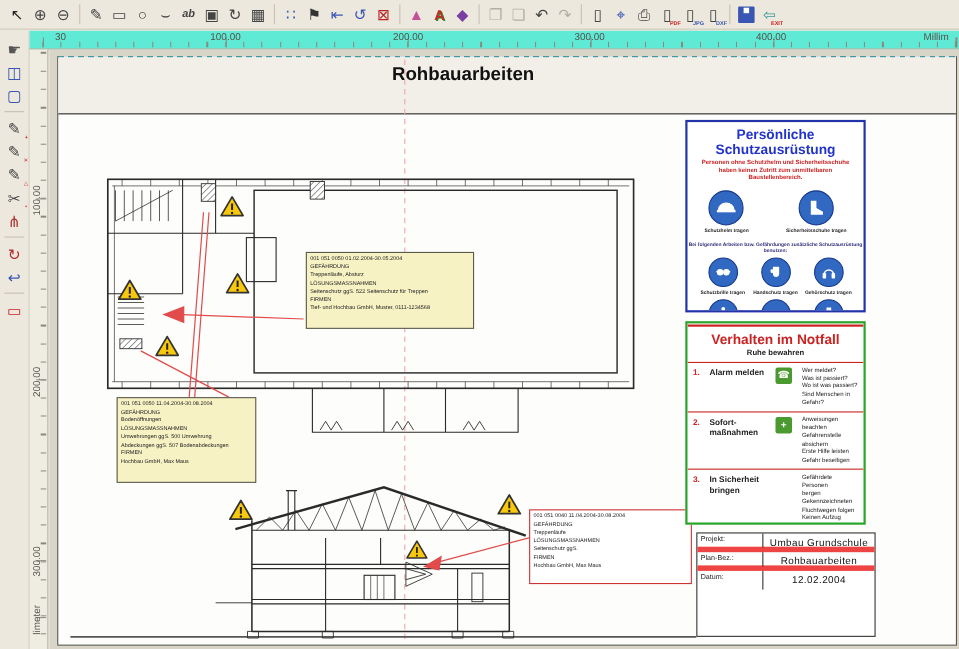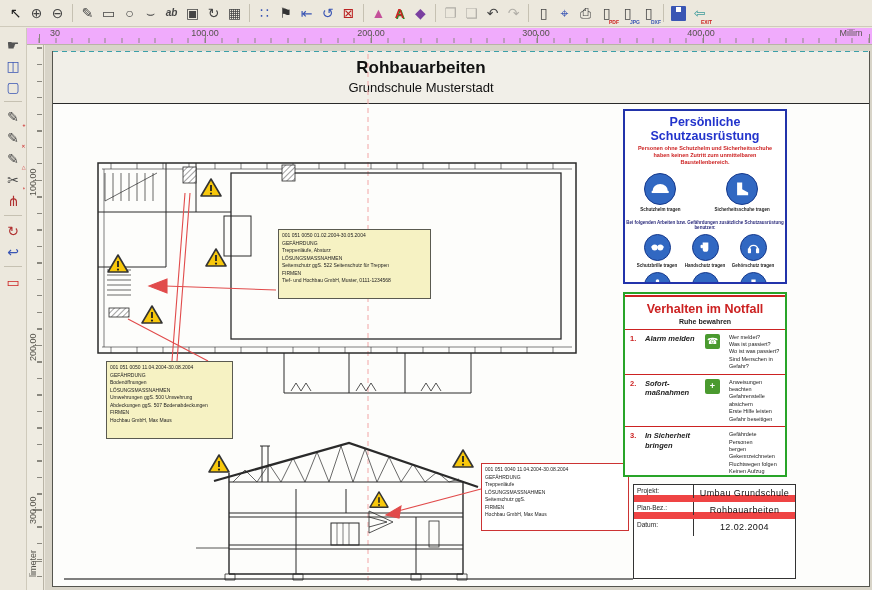--- a/index.html
+++ b/index.html
@@ -20,21 +20,21 @@
   .tbi.fontA .g{font-weight:bold;font-size:13px;text-shadow:1px 1px 0 #2a8a2a;}
   .tbi.floppy::before{content:"";position:absolute;inset:3px;background:#3a56b4;border-radius:1px;}
   .tbi.floppy::after{content:"";position:absolute;top:4px;left:8px;right:8px;height:5px;background:#fff;}
   .vsep{width:1px;height:18px;background:#c6c1b2;margin:0 4px;flex:none;}
   .hsep{height:1px;width:18px;background:#c6c1b2;margin:4px 0;flex:none;}
 
   
   #corner{position:absolute;left:27px;top:28px;width:18px;height:17px;background:#ece8dd;
     border-right:1px solid #b9b4a6;border-bottom:1px solid #b9b4a6;box-sizing:border-box;
     display:flex;align-items:center;justify-content:center;font-size:8px;color:#777;}
-  #ruler-top{position:absolute;left:27px;top:28px;width:845px;height:17px;background:#f0abfc;
+  #ruler-top{position:absolute;left:27px;top:28px;width:845px;height:17px;background:#5eead4;
     border-bottom:1px solid #b9b4a6;box-sizing:border-box;overflow:hidden;}
   #ruler-top .minor{position:absolute;left:0;right:0;bottom:1px;height:5px;
     background:repeating-linear-gradient(to right,#8a887f 0 1px,transparent 1px 16.6px);background-position:11.5px 0;}
   #ruler-top .major{position:absolute;left:0;right:0;bottom:1px;height:9px;
     background:repeating-linear-gradient(to right,#8a887f 0 1px,transparent 1px 166px);background-position:12px 0;}
   #ruler-top .rlab{position:absolute;top:0;font-size:9px;color:#55534c;transform:translateX(-50%);white-space:nowrap;}
   #ruler-left{position:absolute;left:27px;top:45px;width:17px;height:545px;background:#efece2;
     border-right:1px solid #b9b4a6;box-sizing:border-box;overflow:hidden;}
   #ruler-left .minor{position:absolute;top:0;bottom:0;right:1px;width:5px;
     background:repeating-linear-gradient(to bottom,#8a887f 0 1px,transparent 1px 16.5px);background-position:0 3px;}
@@ -77,30 +77,30 @@
 
   
   #emg{position:absolute;left:570px;top:240px;width:164px;height:185px;border:2px solid #28a428;
     box-sizing:border-box;background:#fff;overflow:hidden;}
   #emg .redline{height:1.5px;background:#cc2222;margin:1px 0 0;}
   #emg .ttl{color:#cc2222;font-weight:bold;font-size:12.5px;text-align:center;margin-top:5px;}
   #emg .sub{color:#222;font-weight:bold;font-size:7px;text-align:center;margin:2px 0 4px;}
   .eitem{border-top:1.5px solid #cc2222;padding:4px 5px 3px;display:grid;
     grid-template-columns:13px 58px 22px auto;column-gap:2px;align-items:start;}
   .eitem .num{color:#cc2222;font-weight:bold;font-size:7.5px;}
-  .eitem .lab{color:#222;font-weight:bold;font-size:7.5px;white-space:pre-line;line-height:1.25;font-style:italic;}
+  .eitem .lab{color:#222;font-weight:bold;font-size:7.5px;white-space:pre-line;line-height:1.25;}
   .eitem .ibx{width:15px;height:15px;background:#4a9a2f;border-radius:2px;color:#fff;
     display:flex;align-items:center;justify-content:center;font-size:9px;font-weight:bold;}
   .eitem .det{color:#222;font-size:5.5px;line-height:1.35;white-space:pre-line;}
 
   
   #tblock{position:absolute;left:580px;top:432px;width:163px;height:95px;border:1px solid #333;
     background:#fff;box-sizing:border-box;}
   #tblock .comp{height:25px;border-bottom:1px solid #333;font-size:8.5px;color:#222;padding:3px 4px;box-sizing:border-box;}
-  .tbrow{display:grid;grid-template-columns:60px 1fr;height:17px;border-bottom:7px solid #ef4444;box-sizing:border-box;}
+  .tbrow{display:grid;grid-template-columns:60px 1fr;height:17px;border-bottom:5px solid #ef4444;box-sizing:border-box;}
   .tbrow:last-child{border-bottom:none;}
   .tbrow .l{font-size:6.5px;color:#222;padding:2px 3px;border-right:1px solid #333;box-sizing:border-box;}
   .tbrow .v{font-size:9px;color:#111;text-align:center;padding-top:3px;letter-spacing:.4px;}
 </style>
 </head>
 <body>
 
 <div id="app">
 
   <div id="tb-top">
@@ -269,21 +269,20 @@
       <span class="rlab" style="top: 316px;">200.00</span>
       <span class="rlab" style="top: 479px;">300.00</span>
       <span class="rlab" style="top: 532px;">limeter</span>
     </div>
 
   <div id="canvas">
     <div id="page">
 
       <div id="tband">
         <div class="t1">Rohbauarbeiten</div>
-        <div class="t2">Grundschule Musterstadt</div>
       </div>
 
       <svg id="draw" width="816" height="534" viewBox="0 0 816 534">
         <defs>
           <pattern id="hatch" width="4" height="4" patternUnits="userSpaceOnUse" patternTransform="rotate(45)">
             <rect width="4" height="4" fill="#ffffff"></rect>
             <line x1="0" y1="0" x2="0" y2="4" stroke="#444" stroke-width="1"></line>
           </pattern>
           <g id="warnsym">
             <polygon points="0,-9 10,8 -10,8" fill="#f8c80c" stroke="#333" stroke-width="1.6" stroke-linejoin="round"></polygon>

